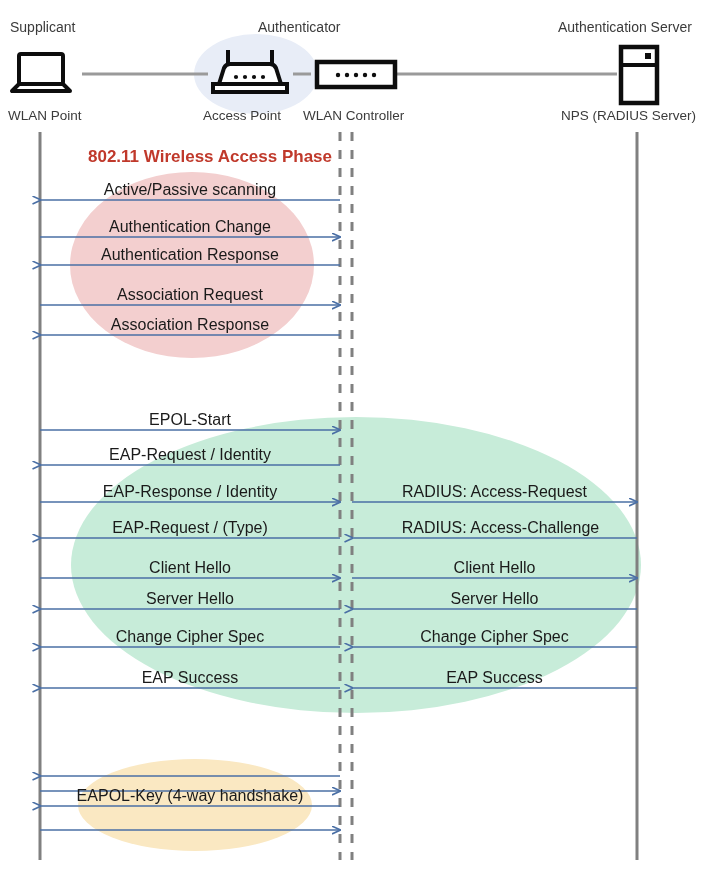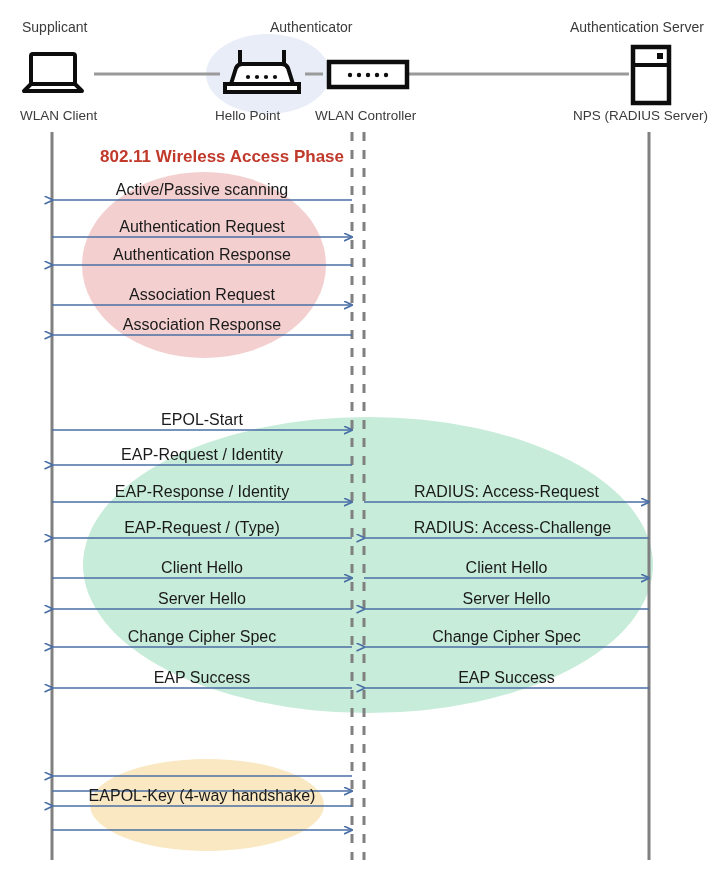--- a/index.html
+++ b/index.html
@@ -3,21 +3,21 @@
 <meta charset="utf-8">
 <style>
   html,body{margin:0;padding:0;}
   body{
     width:713px;height:875px;
     background:#ffffff;
     font-family:"Liberation Sans","DejaVu Sans",sans-serif;
     overflow:hidden;
     position:relative;
   }
-  #diagram{position:absolute;left:12px;top:0;width:568px;height:875px;}
+  #diagram{position:absolute;left:0;top:0;width:568px;height:875px;}
 
   .hdr-title{
     position:absolute;
     font-size:14px;
     color:#3b3b3b;
     white-space:nowrap;
   }
   .dev-label{
     position:absolute;
     font-size:13.5px;
@@ -131,30 +131,30 @@
         <line x1="40" x2="340" y1="791" y2="791" stroke="#4a6fa5" stroke-width="1.7" marker-end="url(#arrow-r)"></line>
         <line x1="340" x2="40" y1="806" y2="806" stroke="#4a6fa5" stroke-width="1.7" marker-end="url(#arrow-l)"></line>
         <line x1="40" x2="340" y1="830" y2="830" stroke="#4a6fa5" stroke-width="1.7" marker-end="url(#arrow-r)"></line>
       </g>
   </svg>
 
   <div class="hdr-title" style="left:10px;top:19px;">Supplicant</div>
   <div class="hdr-title" style="left:258px;top:19px;">Authenticator</div>
   <div class="hdr-title" style="left:558px;top:19px;">Authentication Server</div>
 
-  <div class="dev-label" style="left:8px;top:108px;">WLAN Client</div>
-  <div class="dev-label" style="left:203px;top:108px;">Hello Point</div>
+  <div class="dev-label" style="left:8px;top:108px;">WLAN Point</div>
+  <div class="dev-label" style="left:203px;top:108px;">Access Point</div>
   <div class="dev-label" style="left:303px;top:108px;">WLAN Controller</div>
   <div class="dev-label" style="left:561px;top:108px;text-align:right;">NPS (RADIUS Server)</div>
 
   <div class="phase-label" style="left:88px;top:147px;width:210px;color:#c0392b;">802.11 Wireless Access Phase</div>
 
   <div id="msg-labels">
       <div class="msg-label" style="left: 190px; top: 181px;">Active/Passive scanning</div>
-      <div class="msg-label" style="left: 190px; top: 218px;">Authentication Request</div>
+      <div class="msg-label" style="left: 190px; top: 218px;">Authentication Change</div>
       <div class="msg-label" style="left: 190px; top: 246px; text-align: right;">Authentication Response</div>
       <div class="msg-label" style="left: 190px; top: 286px;">Association Request</div>
       <div class="msg-label" style="left: 190px; top: 316px;">Association Response</div>
       <div class="msg-label" style="left: 190px; top: 411px;">EPOL-Start</div>
       <div class="msg-label" style="left: 190px; top: 446px;">EAP-Request / Identity</div>
       <div class="msg-label" style="left: 190px; top: 483px;">EAP-Response / Identity</div>
       <div class="msg-label" style="left: 494.5px; top: 483px;">RADIUS: Access-Request</div>
       <div class="msg-label" style="left: 190px; top: 519px;">EAP-Request / (Type)</div>
       <div class="msg-label" style="left: 494.5px; top: 519px; padding-left: 12px;">RADIUS: Access-Challenge</div>
       <div class="msg-label" style="left: 190px; top: 559px;">Client Hello</div>

